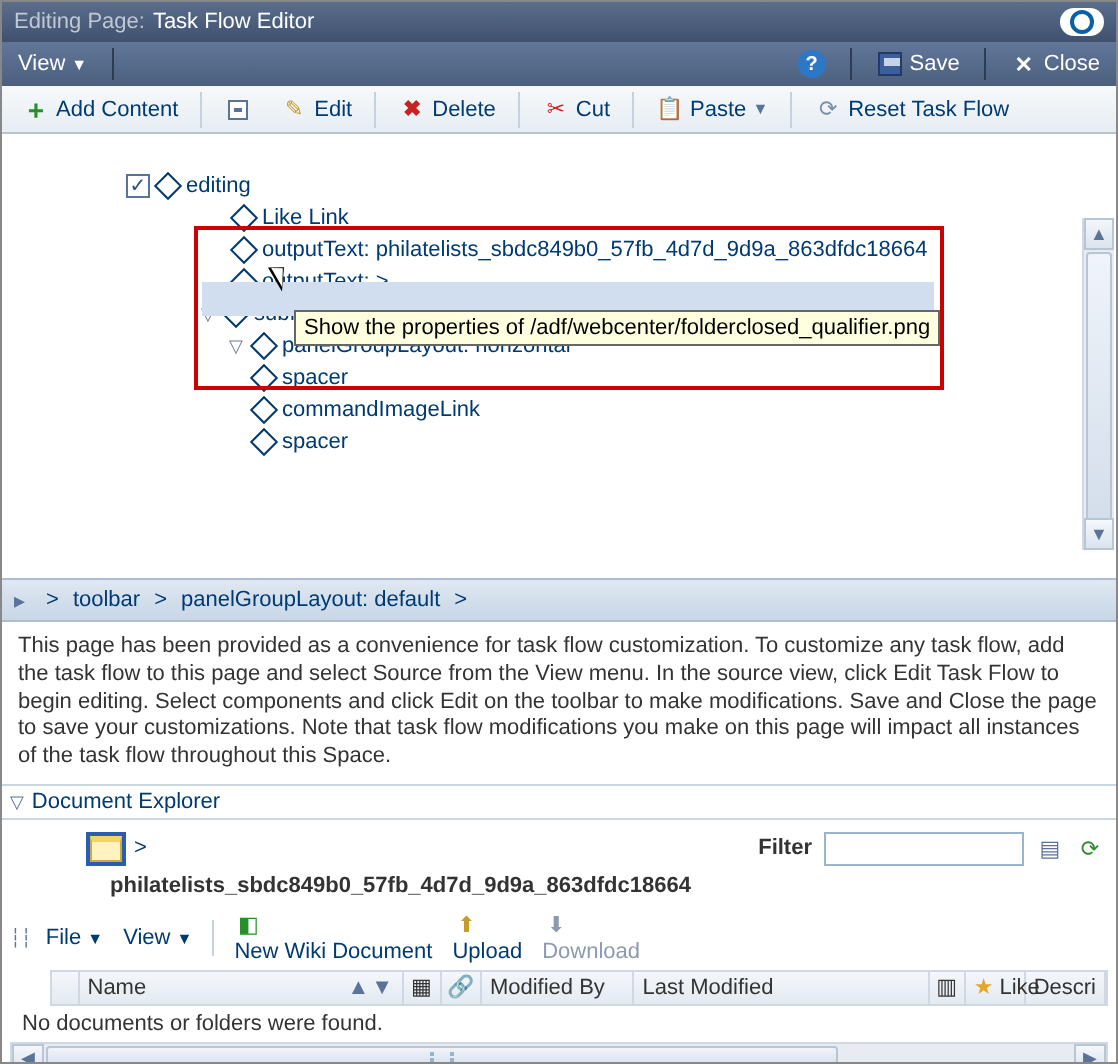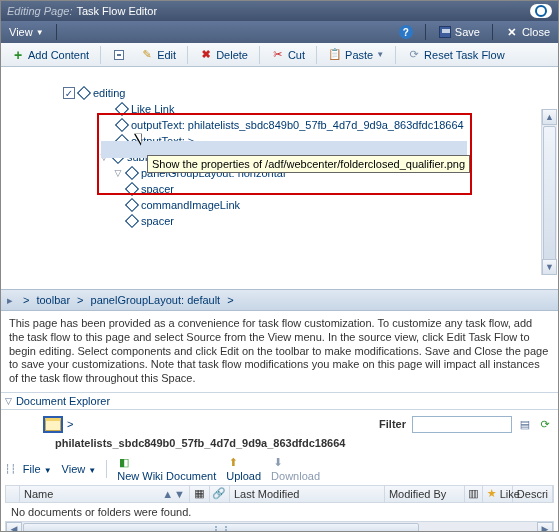--- a/index.html
+++ b/index.html
@@ -1,19 +1,19 @@
 <!DOCTYPE html>
 <html><head>
 <meta charset="utf-8">
 <style>
   * { box-sizing: border-box; font-family: Tahoma, Arial, sans-serif; font-size: 11px; }
   body { margin: 0; padding: 0; width: 559px; height: 532px; background: #fff; border:1px solid #888;}
   .titlebar { background: linear-gradient(to bottom, #5a6d8a, #3f516e); color: #fff; height: 20px; display: flex; align-items: center; padding: 0 6px; justify-content: space-between; }
   .titlebar .left { display:flex; align-items:center; gap:4px;}
-  .titlebar .title-label{ color:#c0c8d6;font-style:italic; }
+  .titlebar .title-label{ color:#c0c8d6; }
   .titlebar .title-val{ color:#fff; }
   .titlebar .logo{ width:22px;height:14px;border-radius:7px;background:#fff;display:flex;align-items:center;justify-content:center;}
   .logo-inner{width:12px;height:12px;border-radius:50%;border:2px solid #0b5fa5;}
   .menubar { background: linear-gradient(to bottom, #617699, #4c5f7e); height: 22px; display: flex; align-items: center; padding: 0 4px; color:#fff; gap:6px;}
   .menubar .sep{width:1px;height:16px;background:#2e3c53;margin:0 2px;}
   .menubar .spacer{flex:1;}
   .menubar .item{display:flex;align-items:center;gap:3px;padding:1px 4px;cursor:pointer;}
   .tri{font-size:8px;}
   .toolbar2 { background: linear-gradient(to bottom, #f7f9fb, #e6edf3); height: 24px; display:flex; align-items:center; padding:0 4px; gap:2px; border-bottom:1px solid #b6c3d0;}
   .redbox{ position:absolute; left:96px; top:46px; width:375px; height:82px; border:2px solid #cc0000; z-index:6; pointer-events:none;}
@@ -35,21 +35,21 @@
   .doc-acc .twist2{font-size:9px;color:#5a7399;}
   .doc-panel{background:#fff;padding:2px 4px;}
   .doc-row1{display:flex;align-items:center;gap:6px;padding:4px 2px;}
   .folder{width:16px;height:13px;background:#fff3c2;border:1px solid #caa94a;border-top:3px solid #f2d36a;position:relative;}
   .folder.sel{outline:2px solid #2a5db0;}
   .doc-row2{display:flex;align-items:center;gap:4px;padding:2px 0;}
   .linklike{color:#003a72;cursor:pointer;padding:1px 3px;}
   .flex1{flex:1;}
   .filter-label{color:#333;font-weight:bold;}
   .filter-input{width:100px;height:17px;border:1px solid #9ab4ce;padding:0 3px;}
-  .tablehdr{display:flex;align-items:stretch;height:18px;border:1px solid #cfd8e3;background:linear-gradient(to bottom,#f4f7fb,#e3eaf2);}
+  .tablehdr{display:flex;align-items:stretch;height:18px;border:1px solid #cfd8e3;background:linear-gradient(to bottom,#f4f7fb,#e3eaf2);margin-left:20px;}
   .th{border-right:1px solid #cfd8e3;display:flex;align-items:center;padding:0 4px;color:#333;gap:3px;}
   .th.name{width:170px;justify-content:space-between;}
   .th.small{width:20px;justify-content:center;}
   .th.mod{width:80px;}
   .th.last{width:155px;}
   .th.small2{width:18px;justify-content:center;}
   .th.like{width:30px;}
   .th.desc{flex:1;}
   .sorticons{display:flex;gap:1px;color:#5a7399;}
   .emptyrow{padding:3px 6px;color:#333;}
@@ -279,25 +279,25 @@
           <span>▲</span>
           <span>▼</span>
         </span>
     </div>
     <div class="th small">
         <span>▦</span>
       </div>
     <div class="th small">
         <span>🔗</span>
       </div>
+    <div class="th mod">
+        <span>Modified By</span>
+      </div>
     <div class="th last">
         <span>Last Modified</span>
-      </div>
-    <div class="th mod">
-        <span>Modified By</span>
       </div>
     <div class="th small2">
         <span>▥</span>
       </div>
     <div class="th like">
       <span class="star">★</span>
       <span>Like</span>
     </div>
     <div class="th desc">
         <span>Descri</span>

